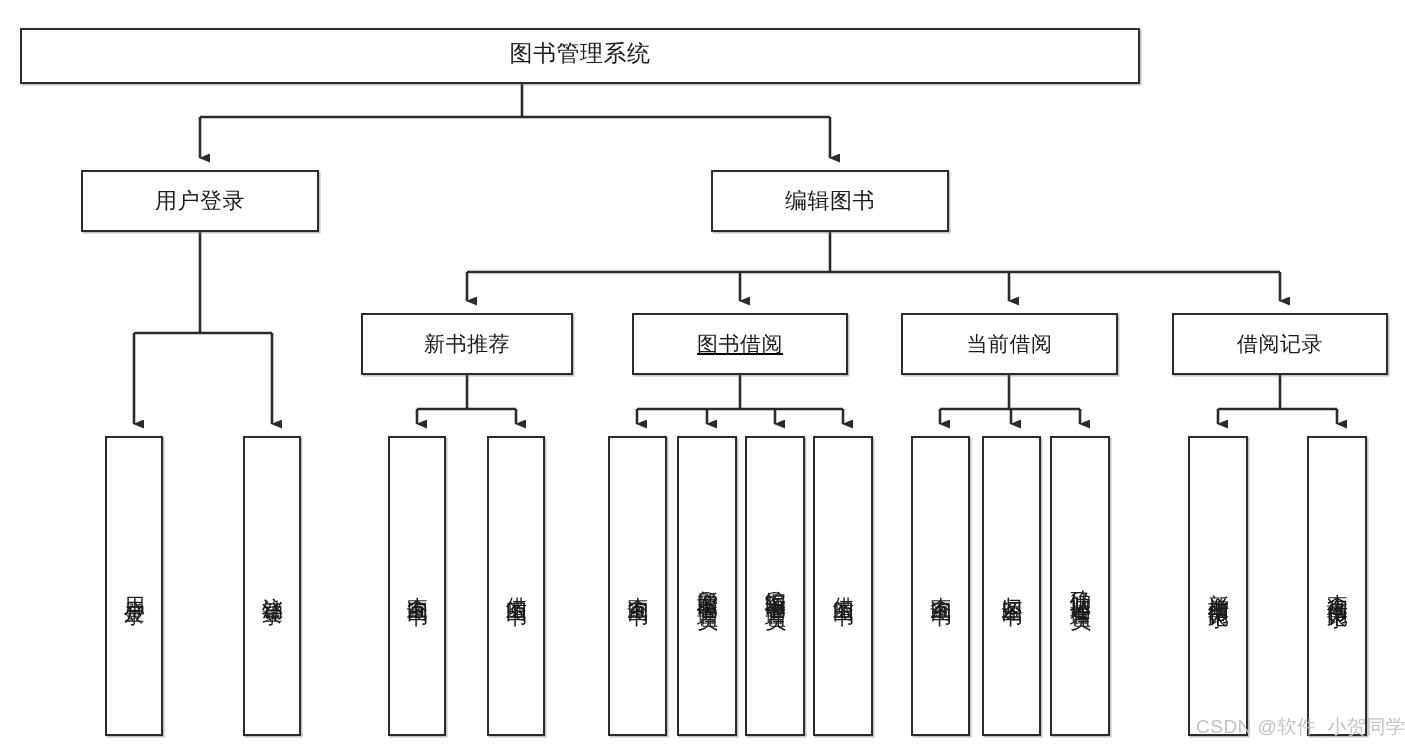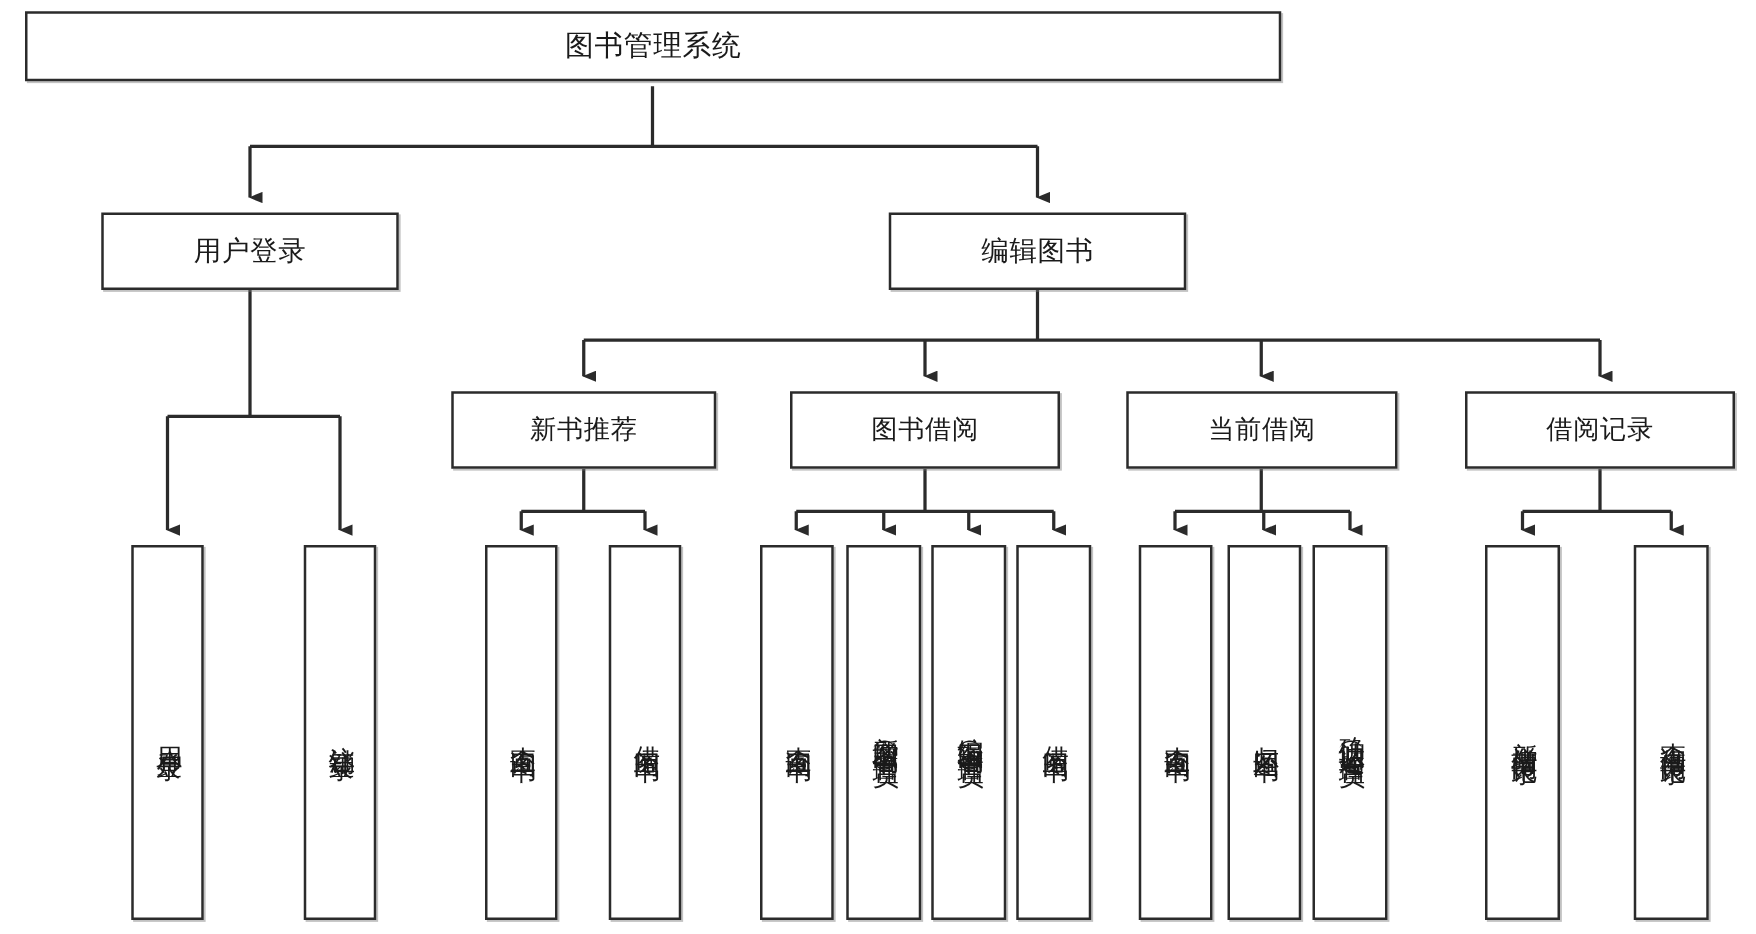--- a/index.html
+++ b/index.html
@@ -110,35 +110,35 @@
       <path d="M1011,409 L1011,424" marker-end="url(#arrow)"></path>
       <path d="M1080,409 L1080,424" marker-end="url(#arrow)"></path>
 
       <path d="M1280,375 L1280,409"></path>
       <path d="M1218,409 L1337,409"></path>
       <path d="M1218,409 L1218,424" marker-end="url(#arrow)"></path>
       <path d="M1337,409 L1337,424" marker-end="url(#arrow)"></path>
     </g>
   </svg>
 
-  <div class="node root" style="left:20px; top:9px; width:1005px; height:56px;">
+  <div class="node root" style="left:20px; top:28px; width:1120px; height:56px;font-family:Liberation Mono, monospace;">
     <span class="node-label">图书管理系统</span>
   </div>
 
   <div class="node level2" style="left:81px; top:170px; width:238px; height:62px;">
     <span class="node-label">用户登录</span>
   </div>
   <div class="node level2" style="left:711px; top:170px; width:238px; height:62px;">
     <span class="node-label">编辑图书</span>
   </div>
 
   <div class="node level3" style="left:361px; top:313px; width:212px; height:62px;justify-content:center;">
     <span class="node-label">新书推荐</span>
   </div>
-  <div class="node level3" style="left:632px; top:313px; width:216px; height:62px;">
+  <div class="node level3" style="left:632px; top:313px; width:216px; height:62px;text-decoration:underline;">
     <span class="node-label">图书借阅</span>
   </div>
   <div class="node level3" style="left:901px; top:313px; width:217px; height:62px;">
     <span class="node-label">当前借阅</span>
   </div>
   <div class="node level3" style="left:1172px; top:313px; width:216px; height:62px;">
     <span class="node-label">借阅记录</span>
   </div>
 
   <div class="node vertical" style="left:105px; top:436px; width:58px; height:300px;">
@@ -174,14 +174,15 @@
   <div class="node vertical" style="left:1050px; top:436px; width:60px; height:300px;">
     <span class="node-label">确认归还（管理员）</span>
   </div>
   <div class="node vertical" style="left:1188px; top:436px; width:60px; height:300px;">
     <span class="node-label">新增借阅记录</span>
   </div>
   <div class="node vertical" style="left:1307px; top:436px; width:60px; height:300px;">
     <span class="node-label">查询借阅记录</span>
   </div>
 
+  <div class="watermark" style="left:1196px; top:714px;">CSDN @软件_小贺同学</div>
 
 </div>
 
 </body></html>

